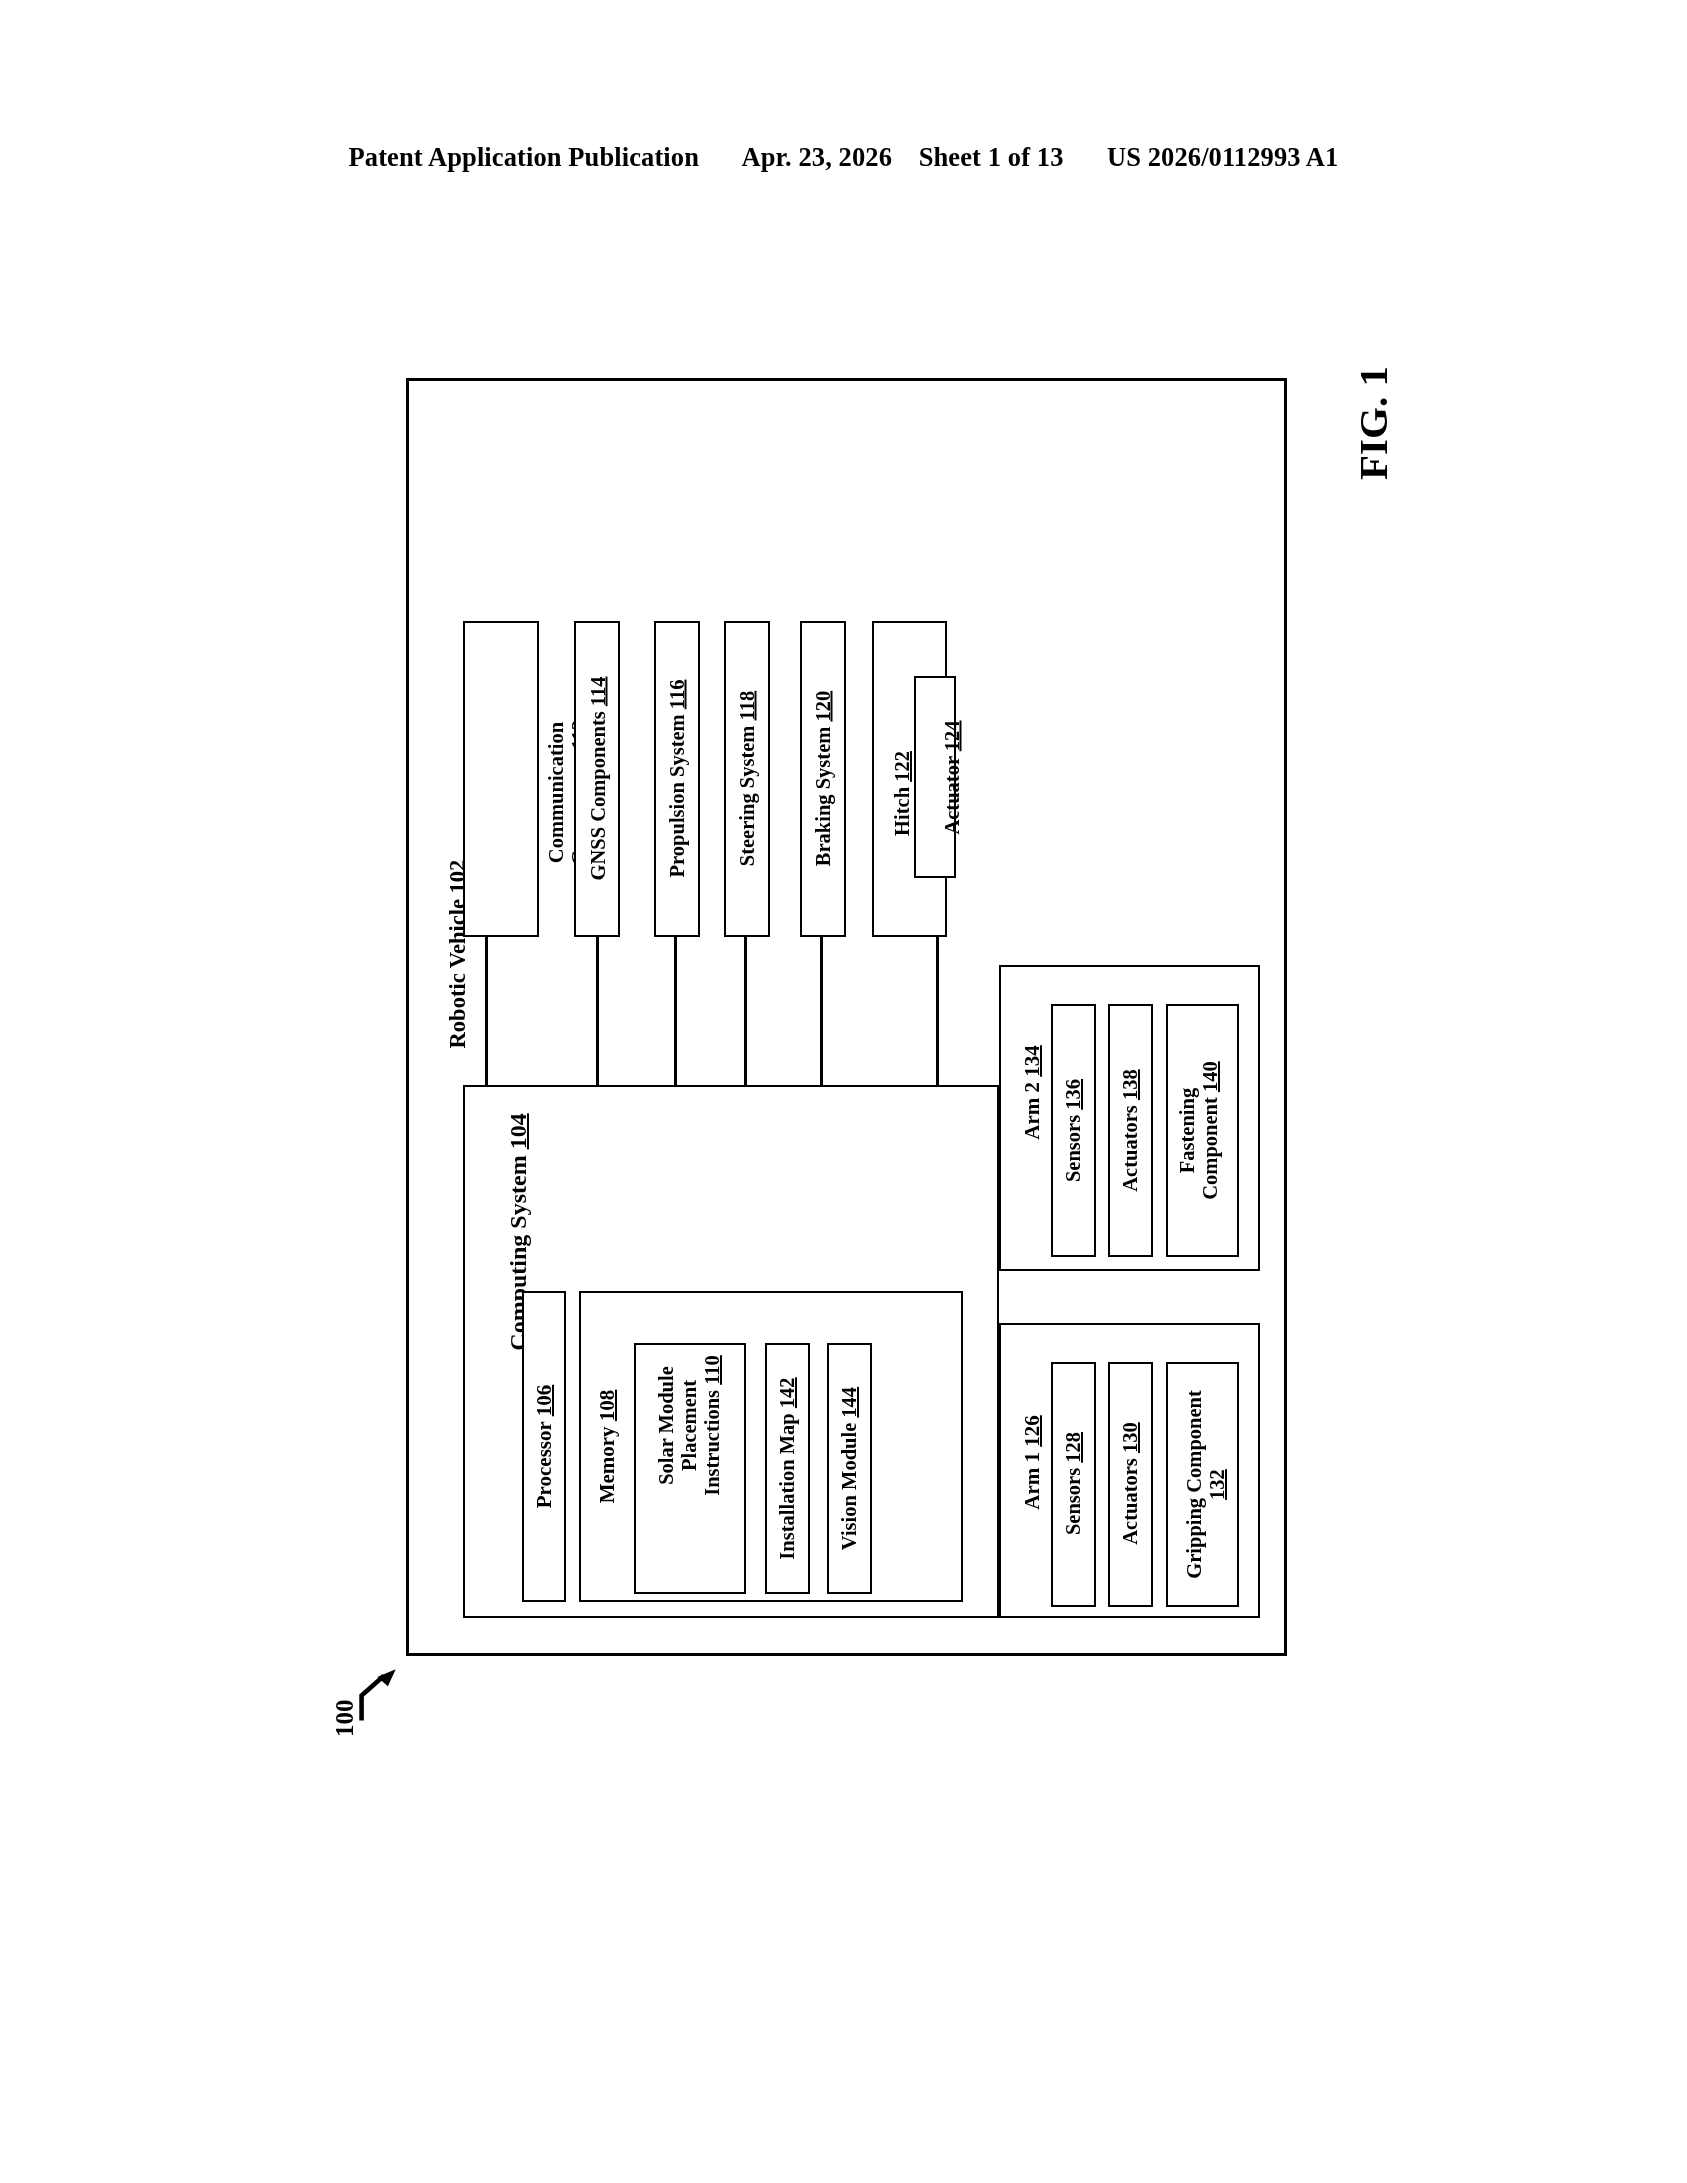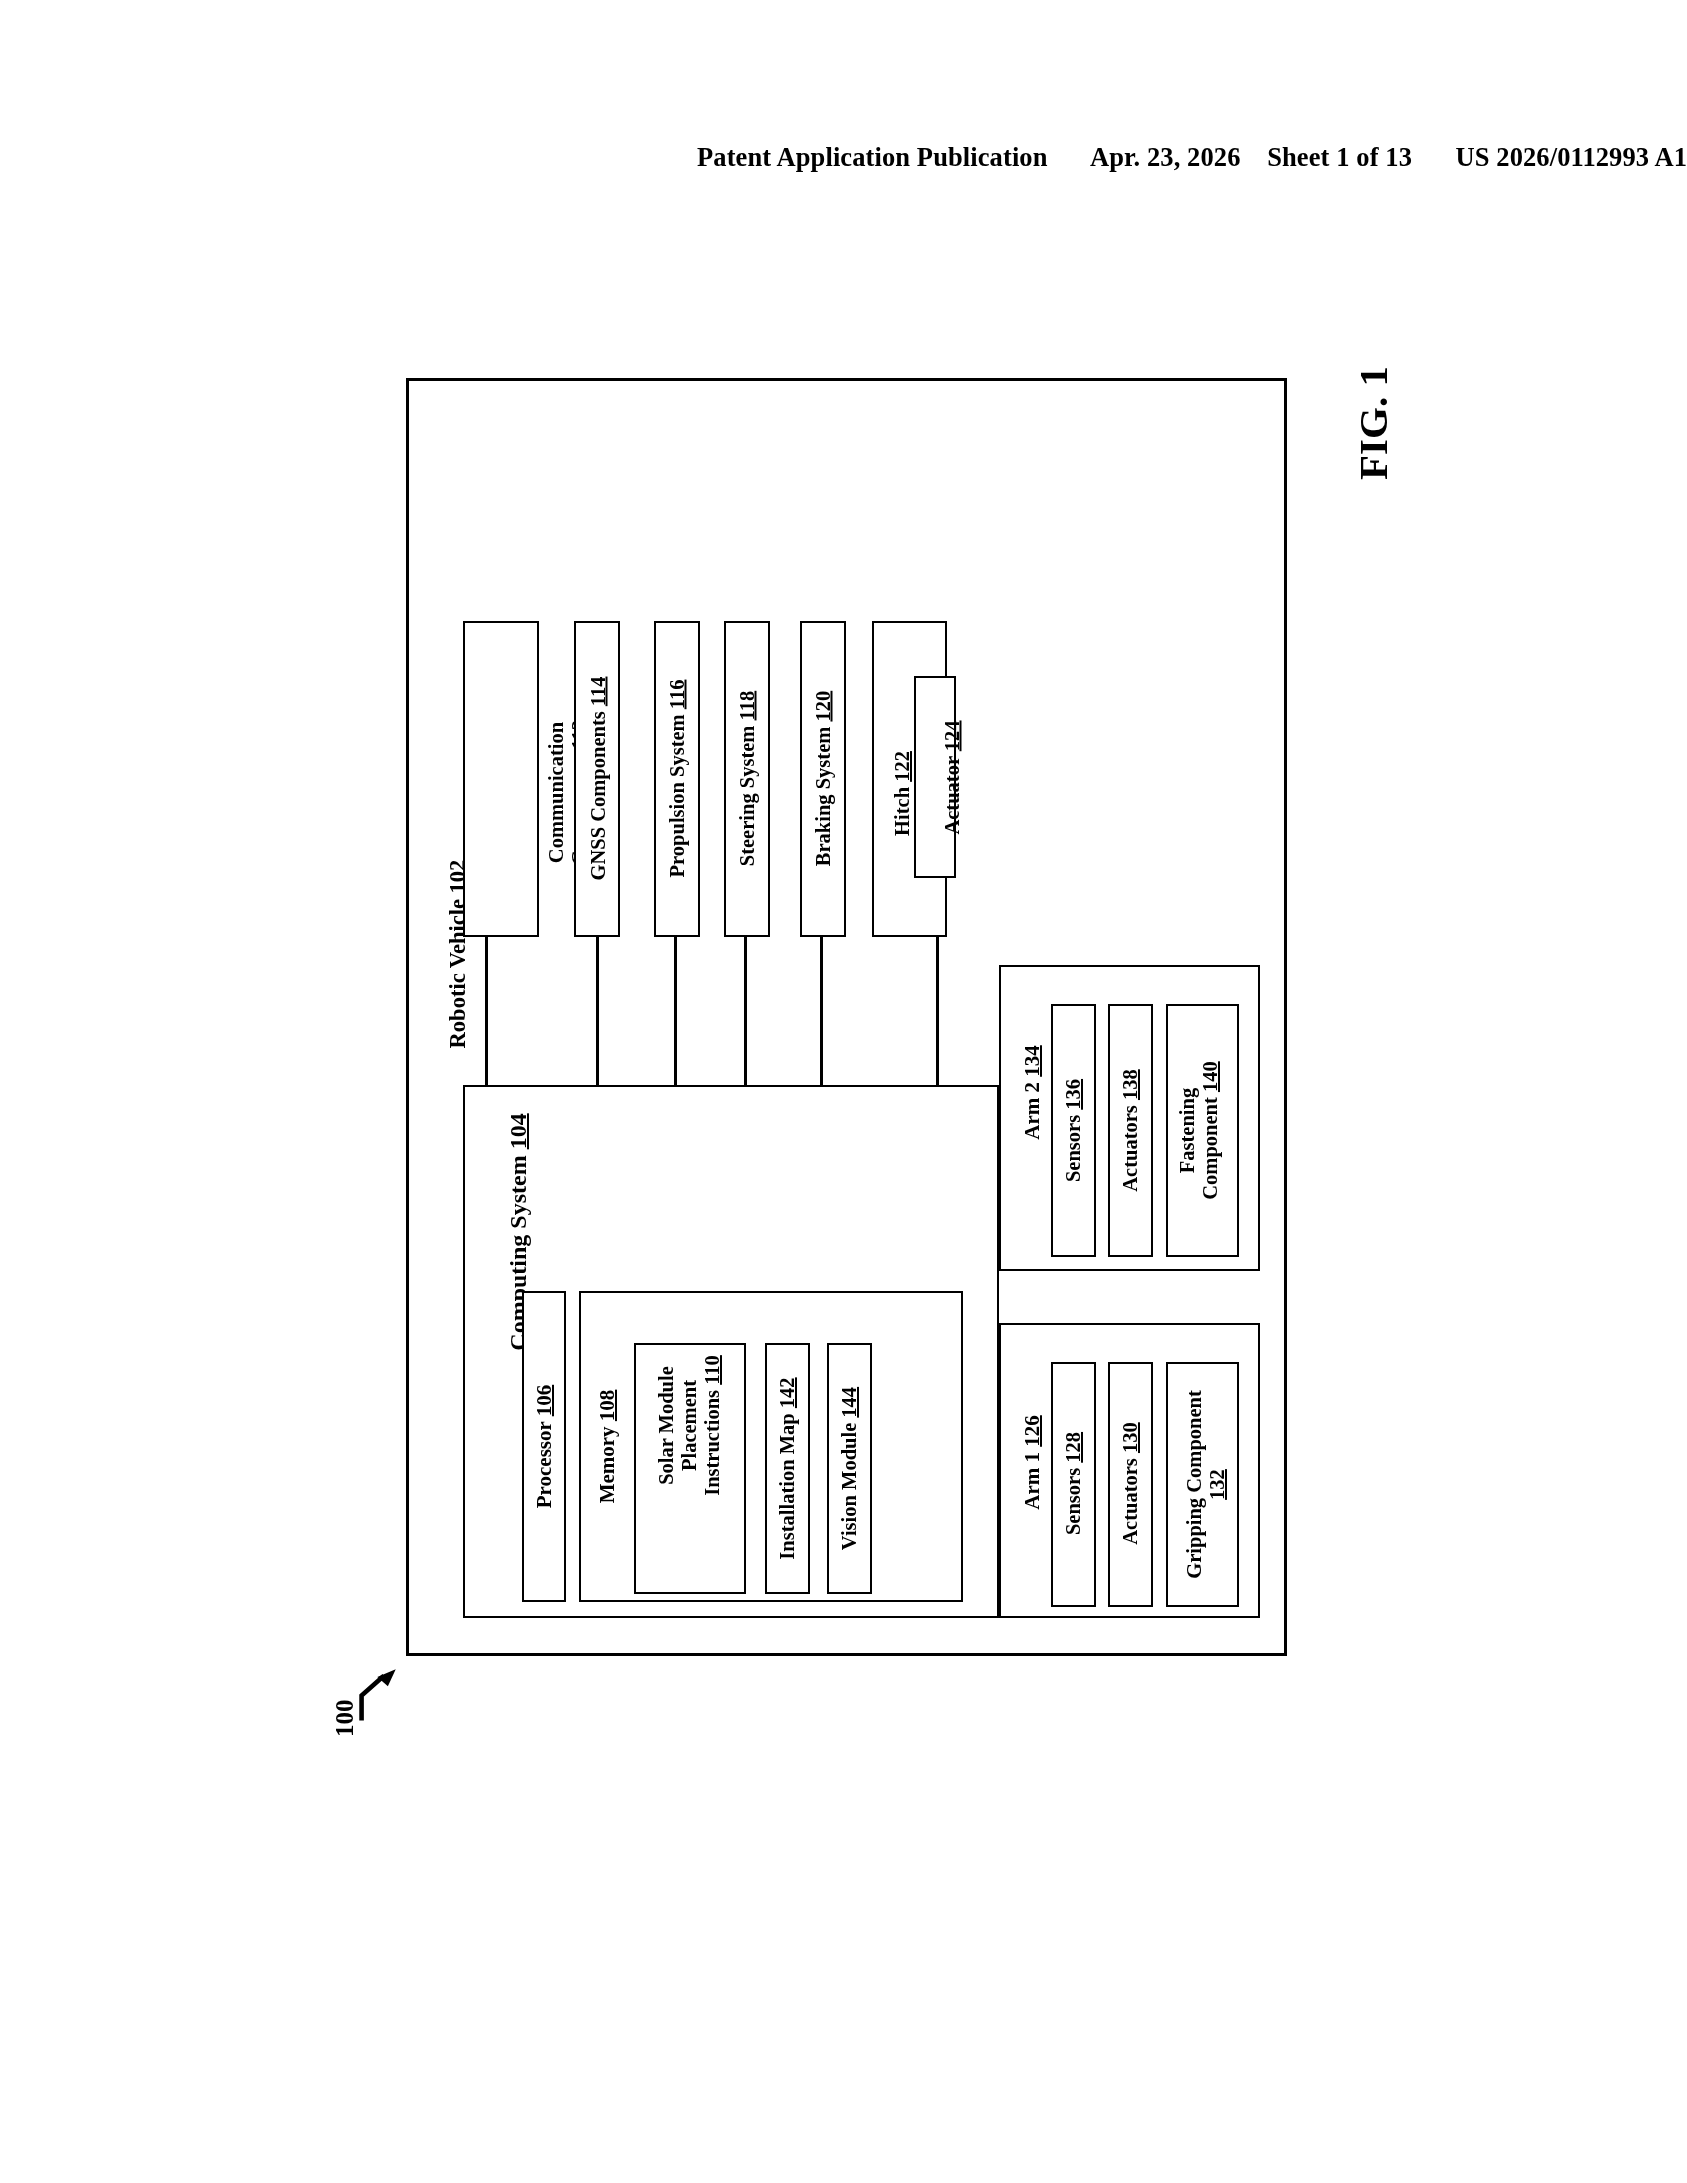--- a/index.html
+++ b/index.html
@@ -15,21 +15,21 @@
     color: #000000;
     overflow: hidden;
   }
 
   
   #page-header {
     position: absolute;
     top: 142px;
     left: 0;
     width: 1687px;
-    text-align: right;
+    text-align: center;
     font-weight: bold;
     font-size: 26.5px;
     letter-spacing: 0.1px;
     white-space: nowrap;
   }
   #page-header span { display: inline-block; vertical-align: baseline; }
   .hdr-gap-1 { width: 29px; }
   .hdr-gap-2 { width: 13.2px; }
   .hdr-gap-3 { width: 30px; }
 

